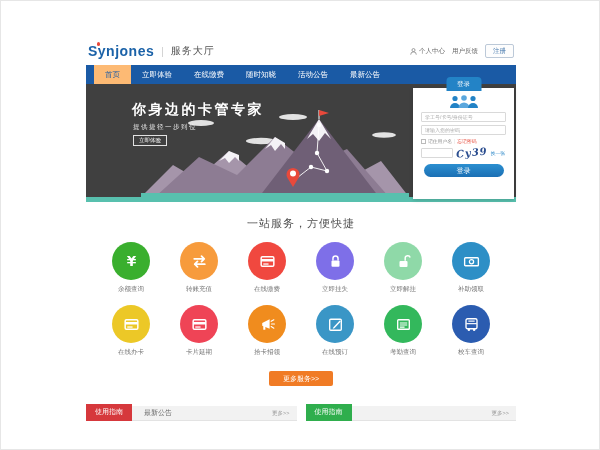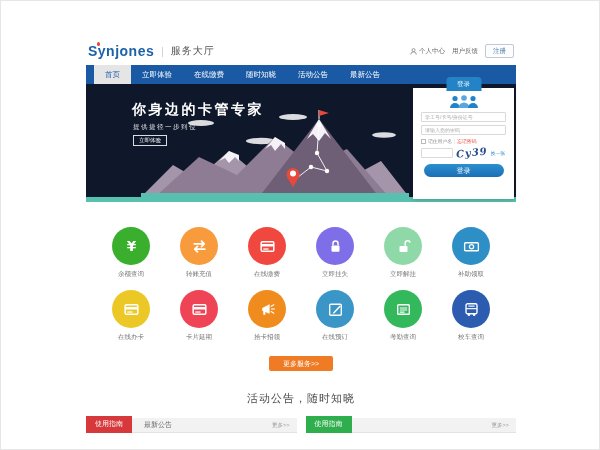--- a/index.html
+++ b/index.html
@@ -13,24 +13,24 @@
   .logo-dot { position:absolute; left:8.5px; top:-1px; width:3.5px; height:3.5px; background:#e8493b; border-radius:50%; }
   .hdr-sep { color:#ccc; font-size:10px; margin:0 7px; }
   .site-name { font-size:10px; color:#555; letter-spacing:1px; }
   .hdr-right { margin-left:auto; display:flex; align-items:center; gap:7px; }
   .hdr-link { font-size:6.5px; color:#666; display:flex; align-items:center; gap:2px; cursor:pointer; }
   .reg-btn { font-size:6.5px; color:#4a7bae; border:1px solid #bcc9d8; border-radius:2px; padding:1.5px 7px; background:#fdfdfd; cursor:pointer; }
 
   
   .nav { height:19px; background:#1a5aa5; display:flex; align-items:stretch; padding-left:8px; }
   .nav-item { font-size:7.5px; color:#fff; line-height:19px; padding:0 11px; cursor:pointer; }
-  .nav-item.active { background:#e5e5e5; color:#1a5aa5; }
-
-  
-  .hero { position:relative; height:118px; background:#0f172a; }
+  .nav-item.active { background:#fdba74; color:#1a5aa5; }
+
+  
+  .hero { position:relative; height:118px; background:#404040; }
   .hero::after { content:""; position:absolute; left:0; bottom:0; width:100%; height:5px; background:#58c0ae; }
   .hero-head { position:absolute; left:46px; top:17px; color:#fff; font-size:14px; letter-spacing:2.5px; font-weight:bold; text-shadow:0 1px 1px rgba(0,0,0,.08); }
   .hero-sub { position:absolute; left:47px; top:39px; color:rgba(255,255,255,.9); font-size:6.5px; letter-spacing:1.5px; }
   .hero-cta { position:absolute; left:47px; top:51px; color:#fff; font-size:5.5px; border:1px solid rgba(255,255,255,.85); padding:1px 5px; background:transparent; cursor:pointer; }
   .mtn { position:absolute; left:55px; bottom:5px; }
 
   
   .login { position:absolute; top:4px; right:2px; width:101px; height:111px; background:#fff; box-shadow:0 1px 4px rgba(0,0,0,.18); z-index:5; display:flex; flex-direction:column; align-items:center; }
   .login-tab { position:absolute; top:-11px; left:50%; transform:translateX(-50%); background:#2383c6; color:#fff; font-size:6.5px; padding:2.5px 11px; border-radius:4px 4px 0 0; cursor:pointer; }
   .ppl { margin-top:7px; }
@@ -217,20 +217,21 @@
         <div class="cap-row">
           <input type="text" style="">
           <span class="cap-img">Cy39</span>
           <span class="cap-change">换一张</span>
         </div>
         <button class="login-btn">登录</button>
       </div>
     </div>
 
     <div class="svc-sec">
+      <div class="sec-title">一站服务，方便快捷</div>
       <div class="svc-row">
           <div class="svc-cell">
             <div class="svc-circle" style="background: rgb(58, 175, 46);">
               <svg width="19" height="19" viewBox="0 0 18 18">
                 <use href="#icon-yen"></use>
               </svg>
             </div>
             <div class="svc-label">余额查询</div>
           </div>
           <div class="svc-cell">
@@ -321,21 +322,20 @@
                 <use href="#icon-bus"></use>
               </svg>
             </div>
             <div class="svc-label">校车查询</div>
           </div>
         </div>
       <button class="more-btn">更多服务&gt;&gt;</button>
     </div>
 
     <div class="ann-sec">
-      <div class="sec-title">活动公告，随时知晓</div>
       <div class="ann-bars">
         <div class="ann-bar">
           <span class="ann-tab red">使用指南</span>
           <span class="ann-item">最新公告</span>
           <span class="ann-more">更多&gt;&gt;</span>
         </div>
         <div class="ann-bar">
           <span class="ann-tab green">使用指南</span>
           <span class="ann-more">更多&gt;&gt;</span>
         </div>

